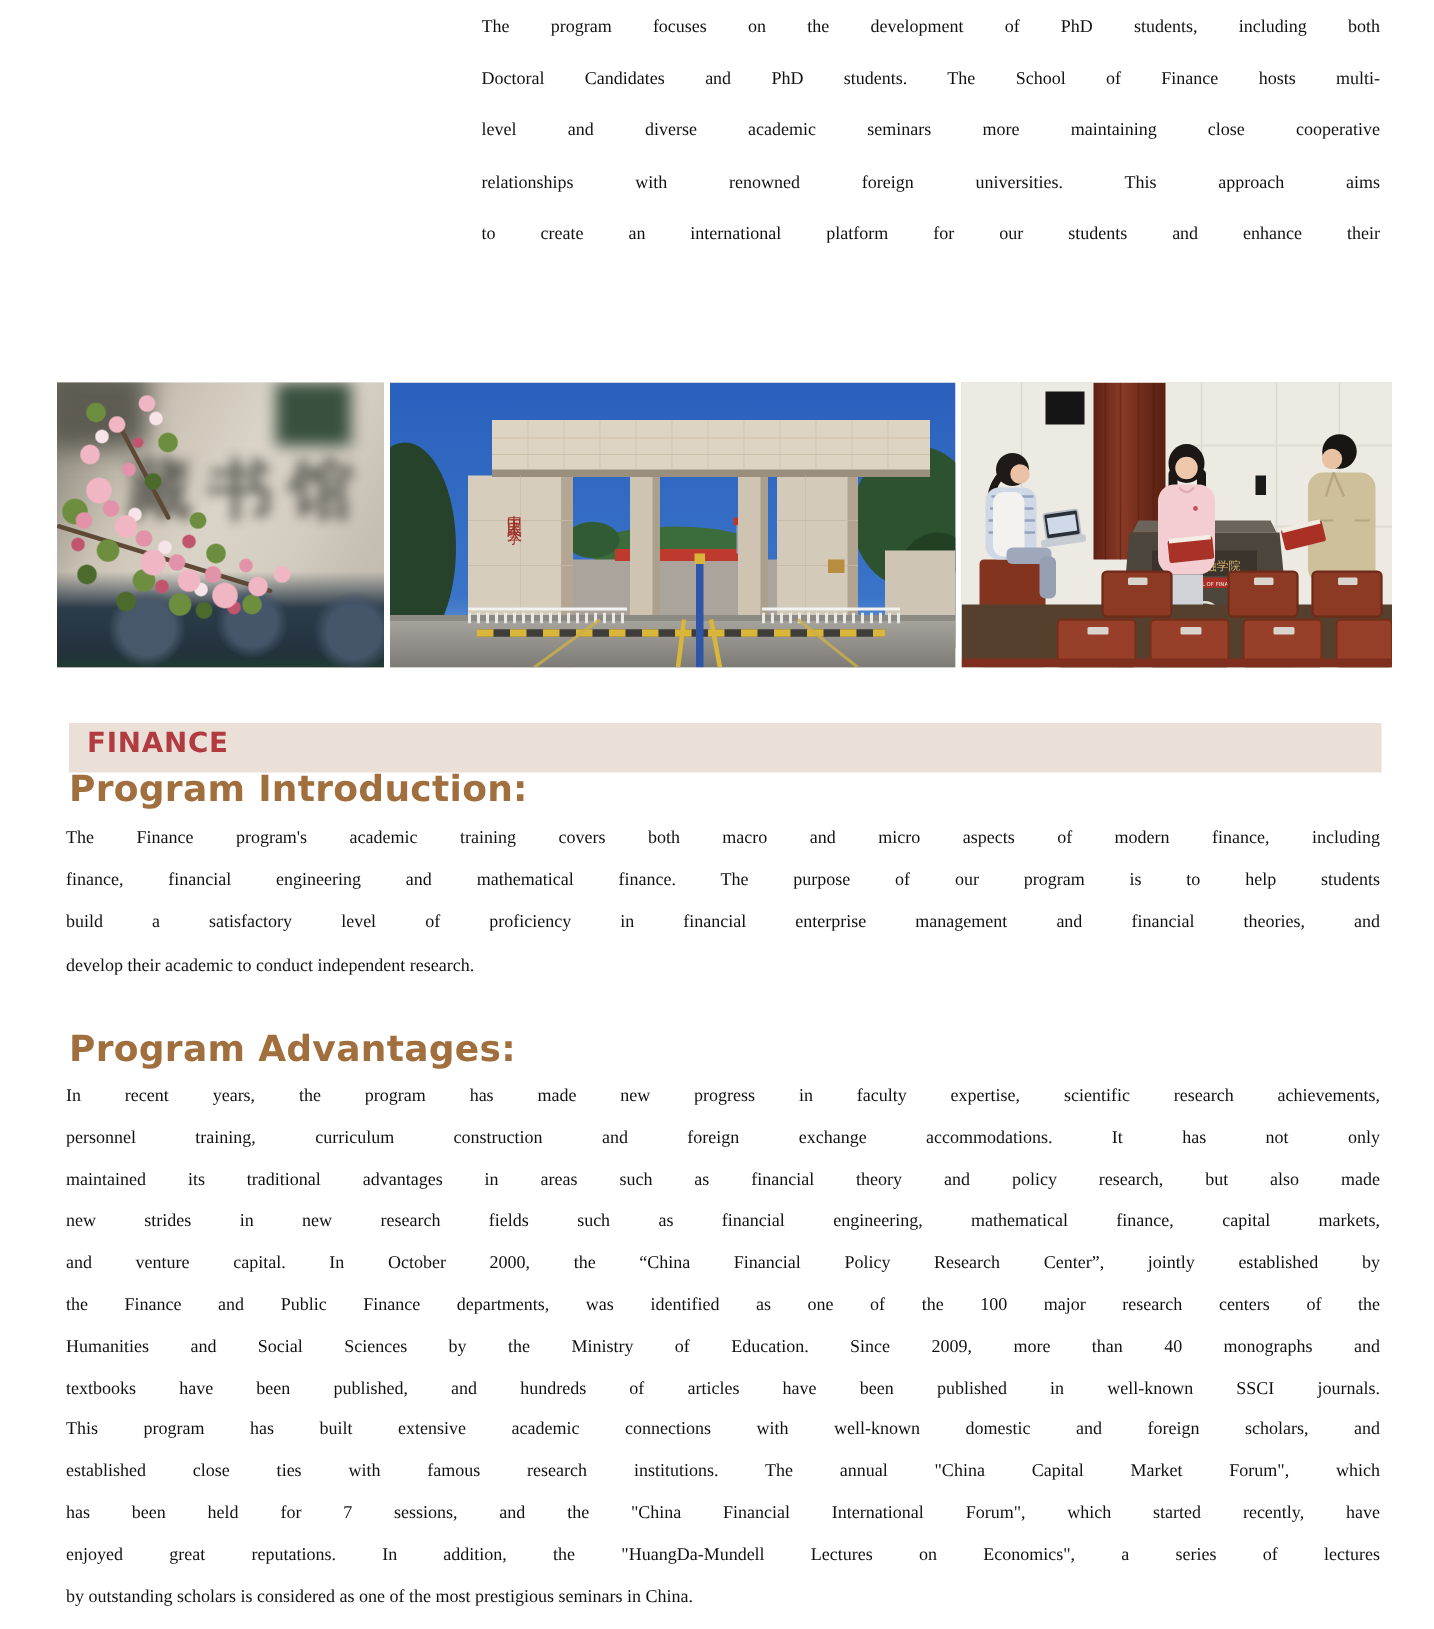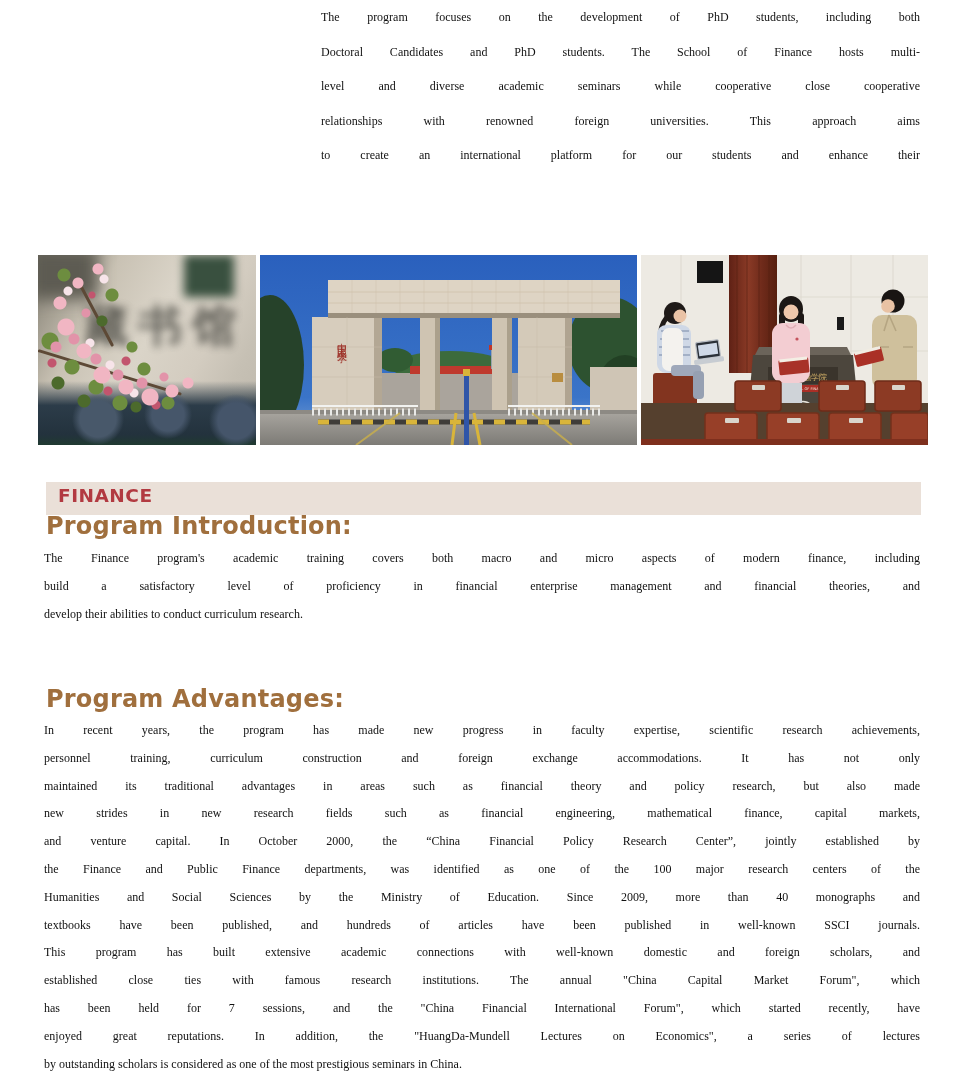--- a/index.html
+++ b/index.html
@@ -89,21 +89,21 @@
   svg{display:block;}
 </style>
 </head>
 <body>
 
 <div class="page">
 
   <div class="para top-para">
       <div class="jline">The program focuses on the development of PhD students, including both</div>
       <div class="jline">Doctoral Candidates and PhD students. The School of Finance hosts multi-</div>
-      <div class="jline">level and diverse academic seminars while cooperative close cooperative</div>
+      <div class="jline">level and diverse academic seminars more maintaining close cooperative</div>
       <div class="jline">relationships with renowned foreign universities. This approach aims</div>
       <div class="jline">to create an international platform for our students and enhance their</div>
     </div>
 
   <div class="photo photo-1">
     <div class="p1-bg"></div>
     <div class="p1-corner"></div>
     <div class="p1-window"></div>
     <div class="p1-sign">藏书馆</div>
     <div class="p1-band"></div>
@@ -267,22 +267,23 @@
     </svg>
   </div>
 
   <div class="finance-bar">
     <span>FINANCE</span>
   </div>
 
   <div class="h-brown h-intro">Program Introduction:</div>
   <div class="para body-para intro-para">
       <div class="jline">The Finance program's academic training covers both macro and micro aspects of modern finance, including</div>
+      <div class="jline">finance, financial engineering and mathematical finance. The purpose of our program is to help students</div>
       <div class="jline">build a satisfactory level of proficiency in financial enterprise management and financial theories, and</div>
-      <div class="jline end">develop their abilities to conduct curriculum research.</div>
+      <div class="jline end">develop their academic to conduct independent research.</div>
     </div>
 
   <div class="h-brown h-adv">Program Advantages:</div>
   <div class="para body-para adv-para">
       <div class="jline">In recent years, the program has made new progress in faculty expertise, scientific research achievements,</div>
       <div class="jline">personnel training, curriculum construction and foreign exchange accommodations. It has not only</div>
       <div class="jline">maintained its traditional advantages in areas such as financial theory and policy research, but also made</div>
       <div class="jline">new strides in new research fields such as financial engineering, mathematical finance, capital markets,</div>
       <div class="jline">and venture capital. In October 2000, the “China Financial Policy Research Center”, jointly established by</div>
       <div class="jline">the Finance and Public Finance departments, was identified as one of the 100 major research centers of the</div>

